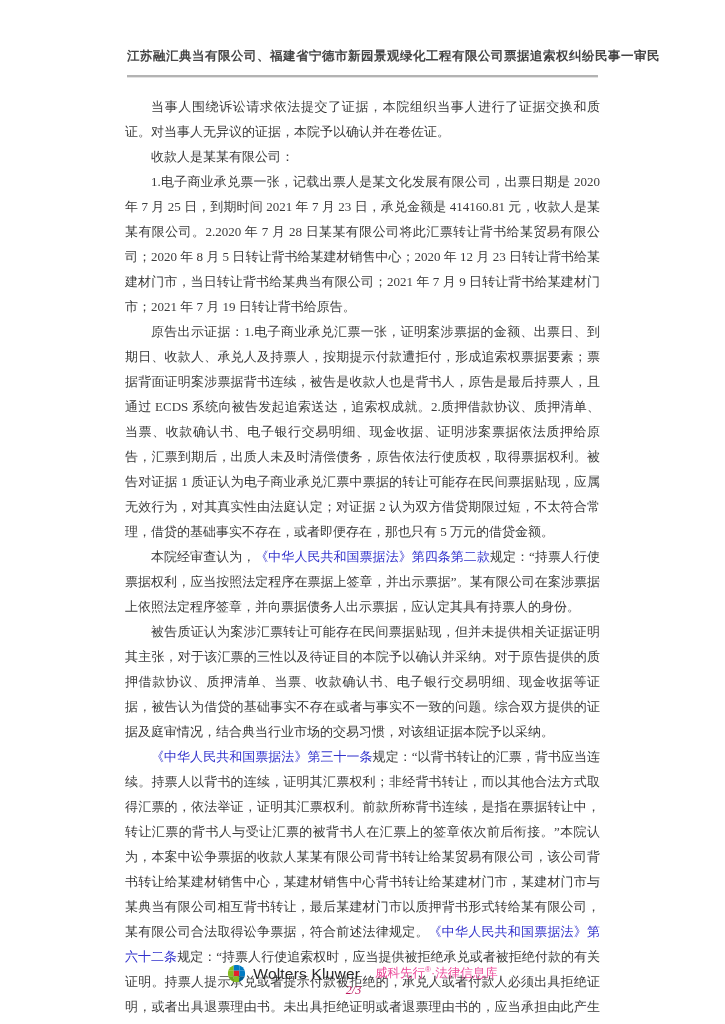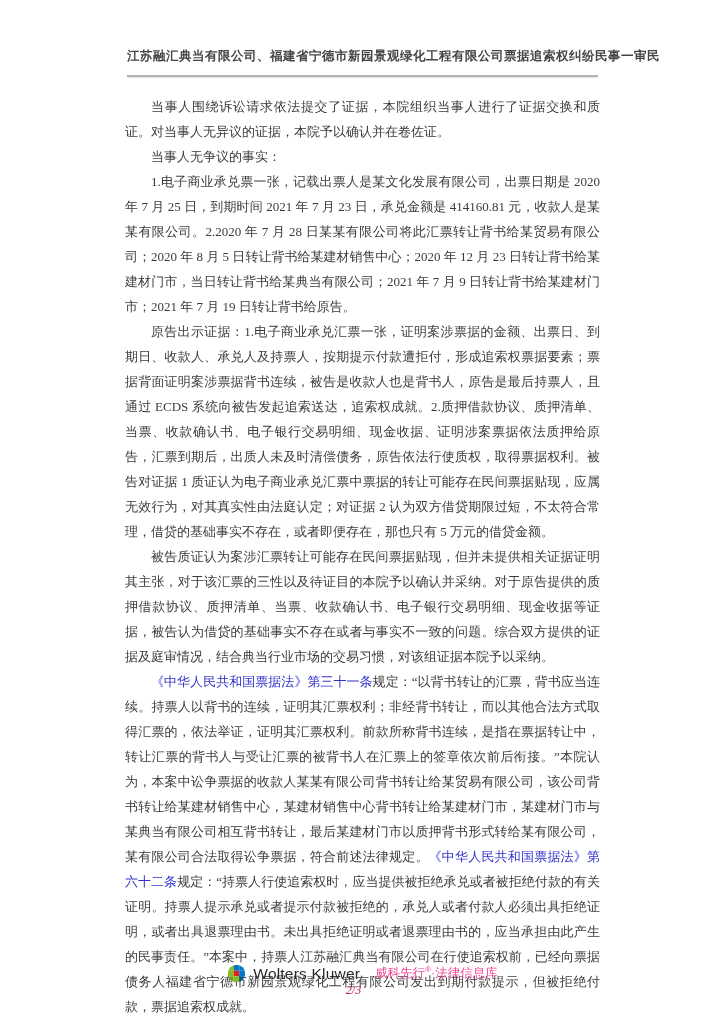--- a/index.html
+++ b/index.html
@@ -100,23 +100,24 @@
 <div class="page">
 
   <div class="doc-header">
     <div class="doc-title">江苏融汇典当有限公司、福建省宁德市新园景观绿化工程有限公司票据追索权纠纷民事一审民事判决书</div>
     <div class="header-rule"></div>
   </div>
 
   <div class="doc-body">
 
   <p class="para"><span>当事人围绕诉讼请求依法提交了证据，本院组织当事人进行了证据交换和质证。对当事人无异议的证据，本院予以确认并在卷佐证。</span></p>
-      <p class="para"><span>当事人无争议的事实：</span></p>
+      <p class="para"><span>收款人是某某有限公司：</span></p>
       <p class="para"><span>1.电子商业承兑票一张，记载出票人是某文化发展有限公司，出票日期是 2020 年 7 月 25 日，到期时间 2021 年 7 月 23 日，承兑金额是 414160.81 元，收款人是某某有限公司。2.2020 年 7 月 28 日某某有限公司将此汇票转让背书给某贸易有限公司；2020 年 8 月 5 日转让背书给某建材销售中心；2020 年 12 月 23 日转让背书给某建材门市，当日转让背书给某典当有限公司；2021 年 7 月 9 日转让背书给某建材门市；2021 年 7 月 19 日转让背书给原告。</span></p>
       <p class="para"><span>原告出示证据：1.电子商业承兑汇票一张，证明案涉票据的金额、出票日、到期日、收款人、承兑人及持票人，按期提示付款遭拒付，形成追索权票据要素；票据背面证明案涉票据背书连续，被告是收款人也是背书人，原告是最后持票人，且通过 ECDS 系统向被告发起追索送达，追索权成就。2.质押借款协议、质押清单、当票、收款确认书、电子银行交易明细、现金收据、证明涉案票据依法质押给原告，汇票到期后，出质人未及时清偿债务，原告依法行使质权，取得票据权利。被告对证据 1 质证认为电子商业承兑汇票中票据的转让可能存在民间票据贴现，应属无效行为，对其真实性由法庭认定；对证据 2 认为双方借贷期限过短，不太符合常理，借贷的基础事实不存在，或者即便存在，那也只有 5 万元的借贷金额。</span></p>
+      <p class="para"><span>本院经审查认为，</span><span class="statute-link">《中华人民共和国票据法》第四条第二款</span><span>规定：“持票人行使票据权利，应当按照法定程序在票据上签章，并出示票据”。某有限公司在案涉票据上依照法定程序签章，并向票据债务人出示票据，应认定其具有持票人的身份。</span></p>
       <p class="para"><span>被告质证认为案涉汇票转让可能存在民间票据贴现，但并未提供相关证据证明其主张，对于该汇票的三性以及待证目的本院予以确认并采纳。对于原告提供的质押借款协议、质押清单、当票、收款确认书、电子银行交易明细、现金收据等证据，被告认为借贷的基础事实不存在或者与事实不一致的问题。综合双方提供的证据及庭审情况，结合典当行业市场的交易习惯，对该组证据本院予以采纳。</span></p>
       <p class="para"><span class="statute-link">《中华人民共和国票据法》第三十一条</span><span>规定：“以背书转让的汇票，背书应当连续。持票人以背书的连续，证明其汇票权利；非经背书转让，而以其他合法方式取得汇票的，依法举证，证明其汇票权利。前款所称背书连续，是指在票据转让中，转让汇票的背书人与受让汇票的被背书人在汇票上的签章依次前后衔接。”本院认为，本案中讼争票据的收款人某某有限公司背书转让给某贸易有限公司，该公司背书转让给某建材销售中心，某建材销售中心背书转让给某建材门市，某建材门市与某典当有限公司相互背书转让，最后某建材门市以质押背书形式转给某有限公司，某有限公司合法取得讼争票据，符合前述法律规定。</span><span class="statute-link">《中华人民共和国票据法》第六十二条</span><span>规定：“持票人行使追索权时，应当提供被拒绝承兑或者被拒绝付款的有关证明。持票人提示承兑或者提示付款被拒绝的，承兑人或者付款人必须出具拒绝证明，或者出具退票理由书。未出具拒绝证明或者退票理由书的，应当承担由此产生的民事责任。”本案中，持票人江苏融汇典当有限公司在行使追索权前，已经向票据债务人福建省宁德市新园景观绿化工程有限公司发出到期付款提示，但被拒绝付款，票据追索权成就。</span></p>
     </div>
 
   <div class="page-footer">
     <div class="brand-group">
       <svg class="wk-logo" viewBox="0 0 24 24" aria-hidden="true">
         <defs>
           <clipPath id="wkCircle">
               <circle cx="12" cy="12" r="11"></circle>

